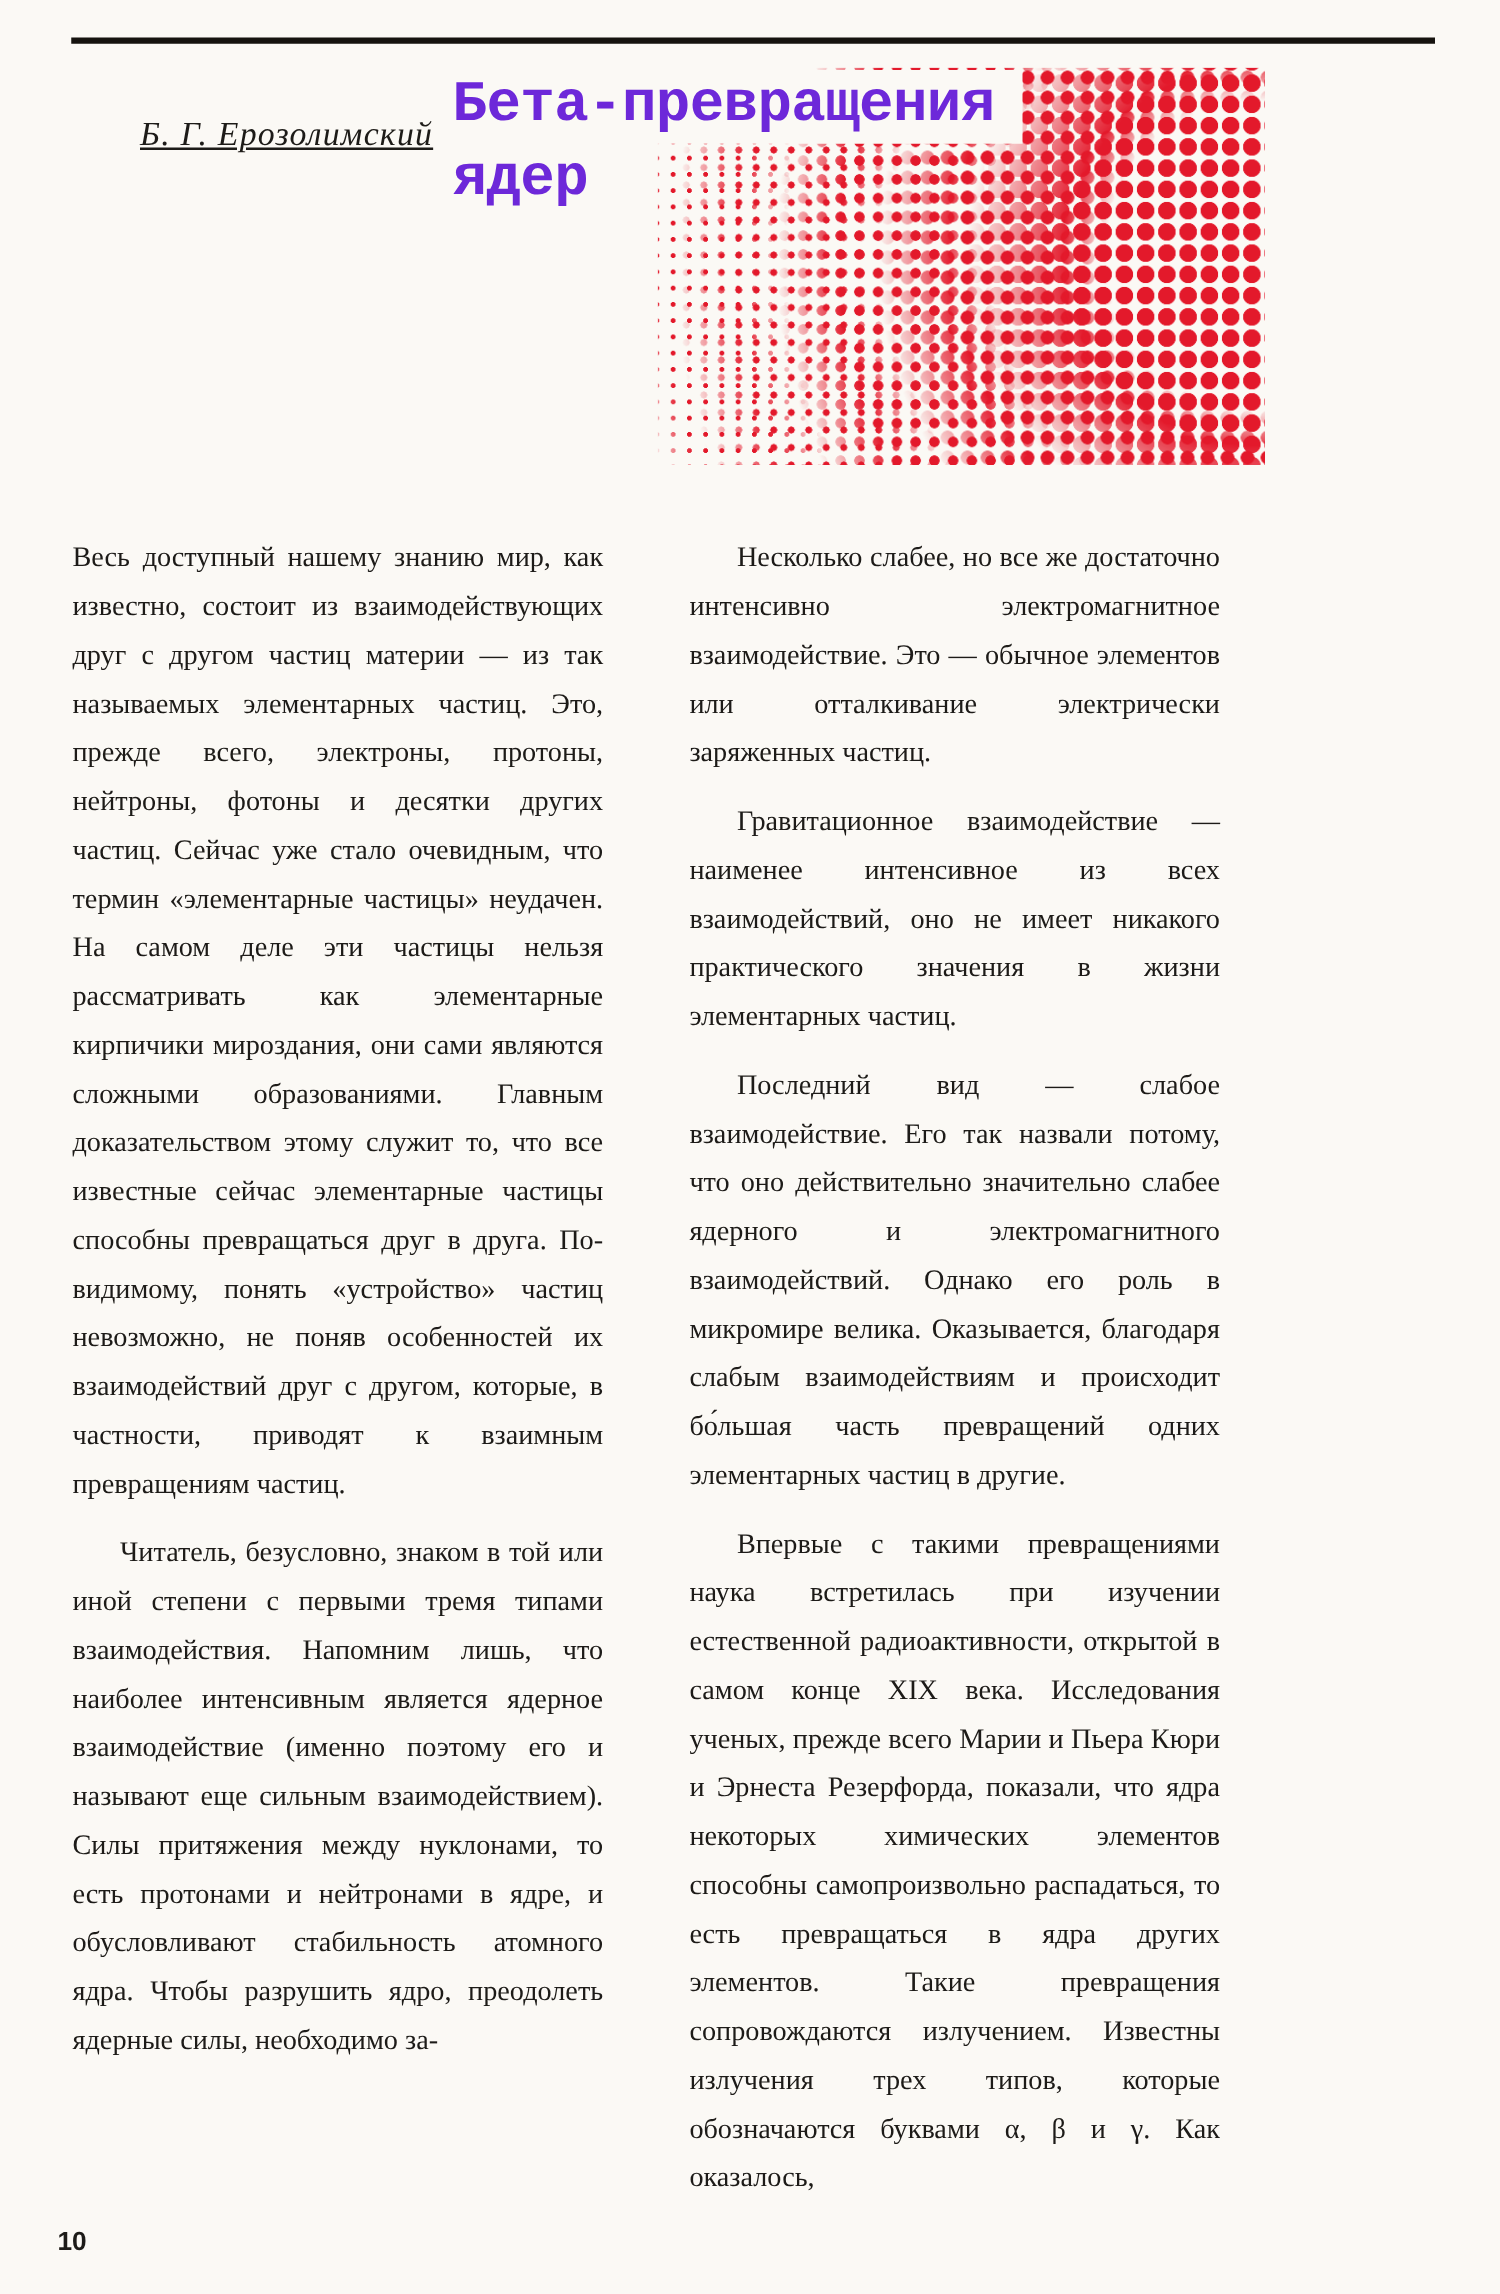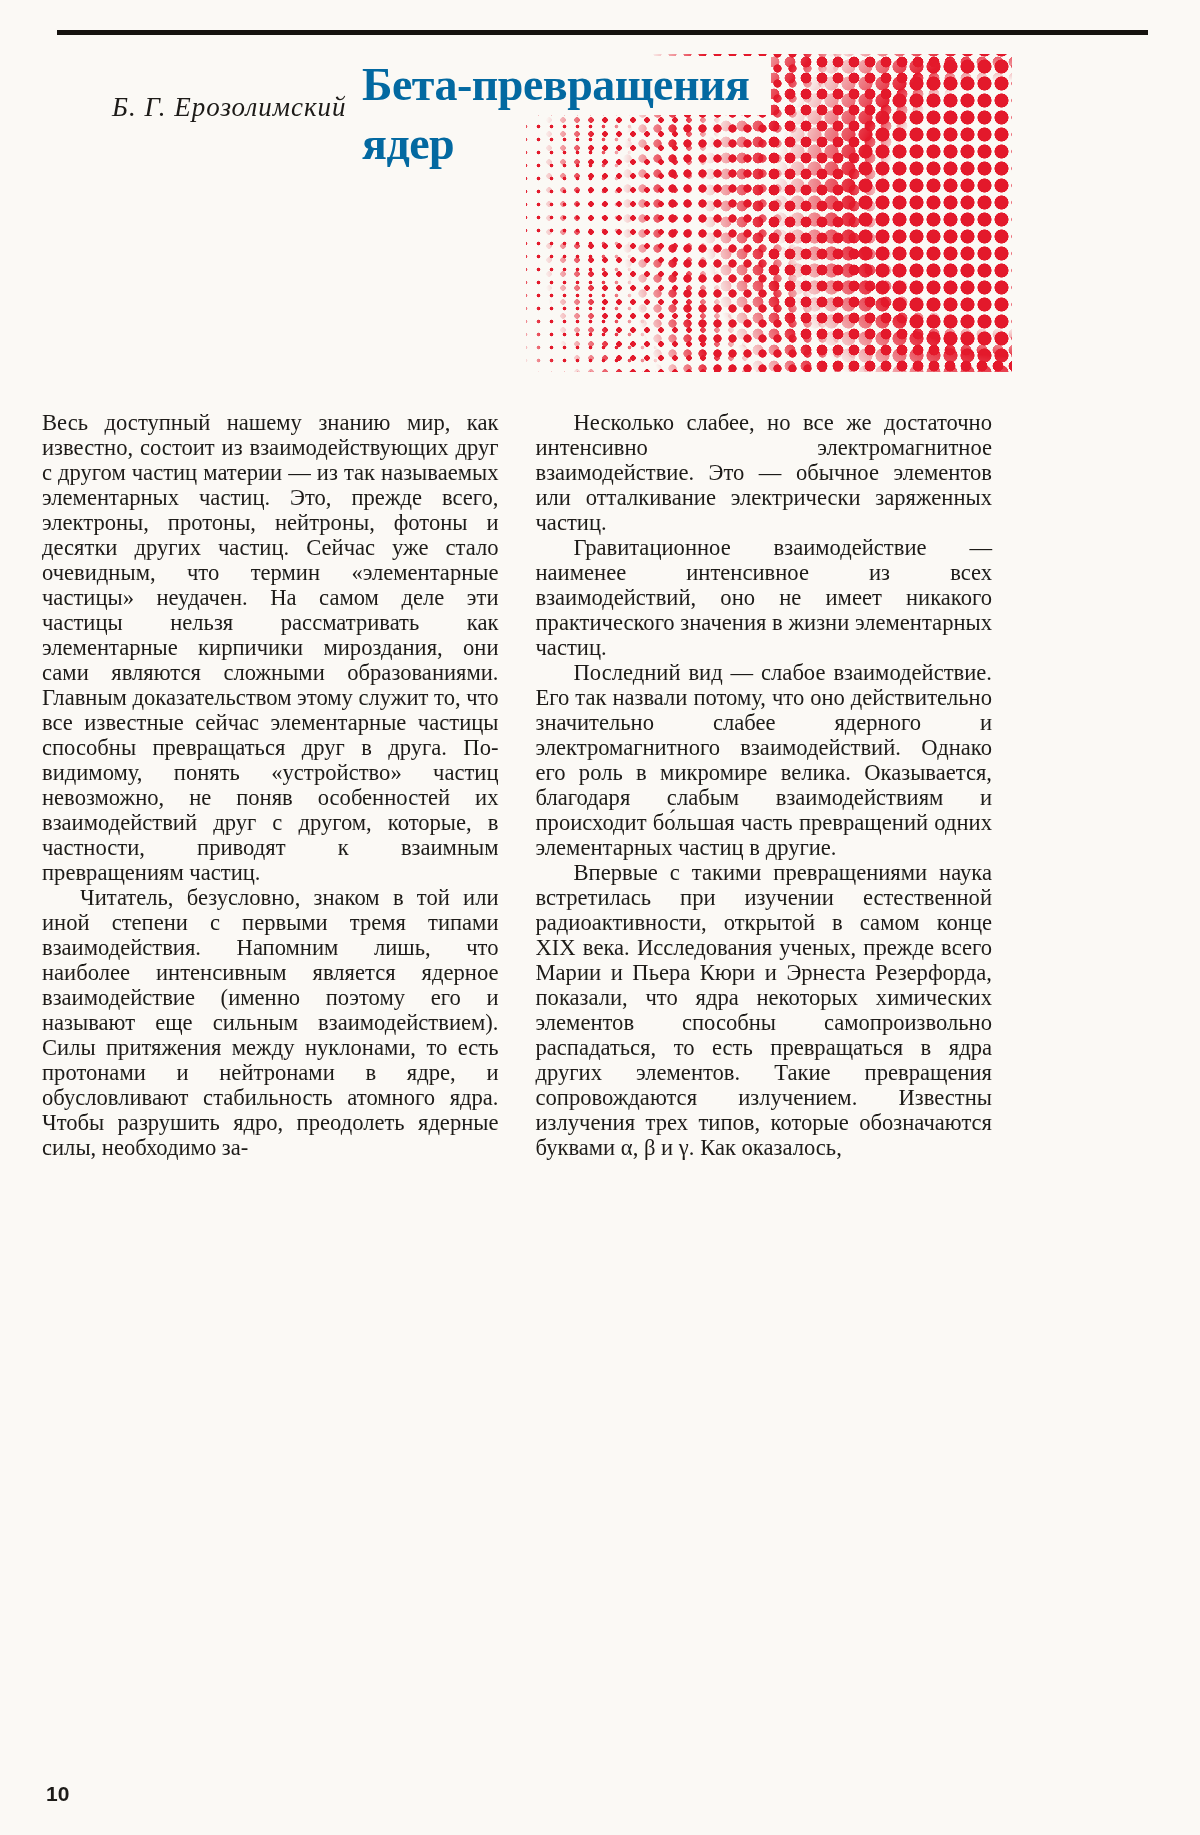--- a/index.html
+++ b/index.html
@@ -27,33 +27,34 @@
   }
   .author {
     position: absolute;
     left: 112px;
     top: 92px;
     z-index: 3;
     font-style: italic;
     font-size: 27px;
     letter-spacing: 1px;
     white-space: nowrap;
+    text-decoration: underline;
   }
   .title {
     position: absolute;
     left: 362px;
     top: 56px;
     margin: 0;
     z-index: 3;
-    font-family: Liberation Serif, serif;
+    font-family: Liberation Mono, monospace;
     font-weight: bold;
     font-size: 46px;
     line-height: 57px;
     letter-spacing: -0.5px;
-    color: #0369a1;
+    color: #6d28d9;
   }
   .t-line {
     display: table;
     background: var(--paper, #fbf9f5);
     padding: 0 22px 2px 0;
     white-space: nowrap;
   }
   
   .halftone {
     position: absolute;
@@ -107,23 +108,23 @@
     position: absolute;
     left: 42px;
     top: 410px;
     width: 950px;
     display: flex;
     gap: 37px;
     z-index: 2;
   }
   .col { width: 457px; }
   .col p {
-    margin: 0;
+    margin: 16px;
     font-size: 22.6px;
-    line-height: 25px;
+    line-height: 39px;
     text-align: justify;
     text-indent: 38px;
     hyphens: auto;
     -webkit-hyphens: auto;
   }
   .col p.flush { text-indent: 0; }
   .page-number {
     position: absolute;
     left: 46px;
     top: 1782px;

